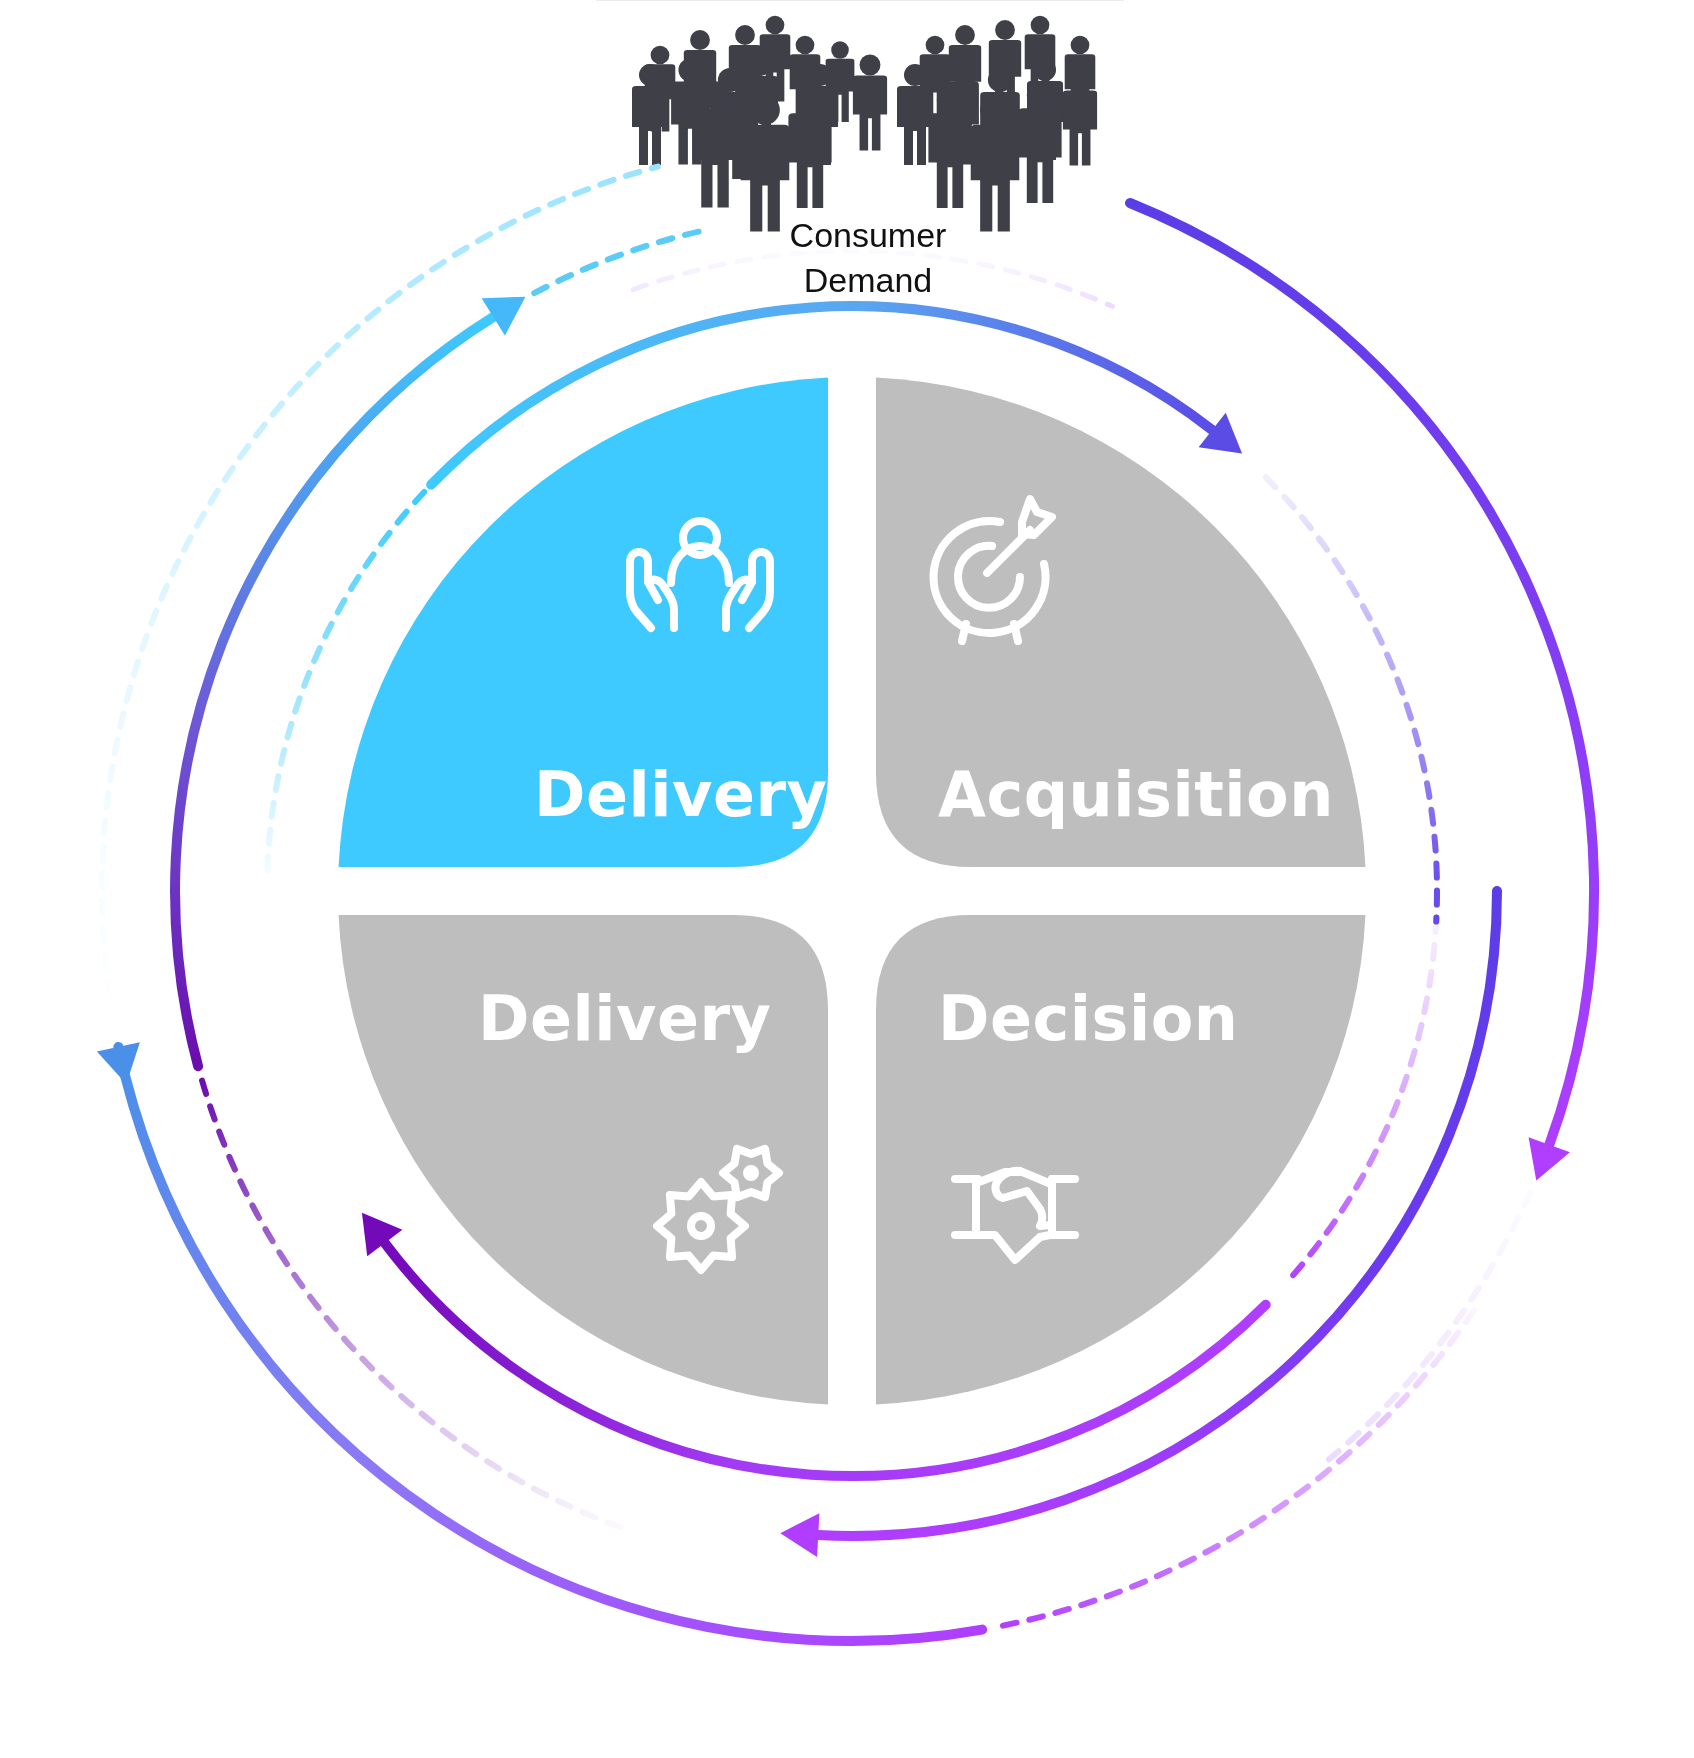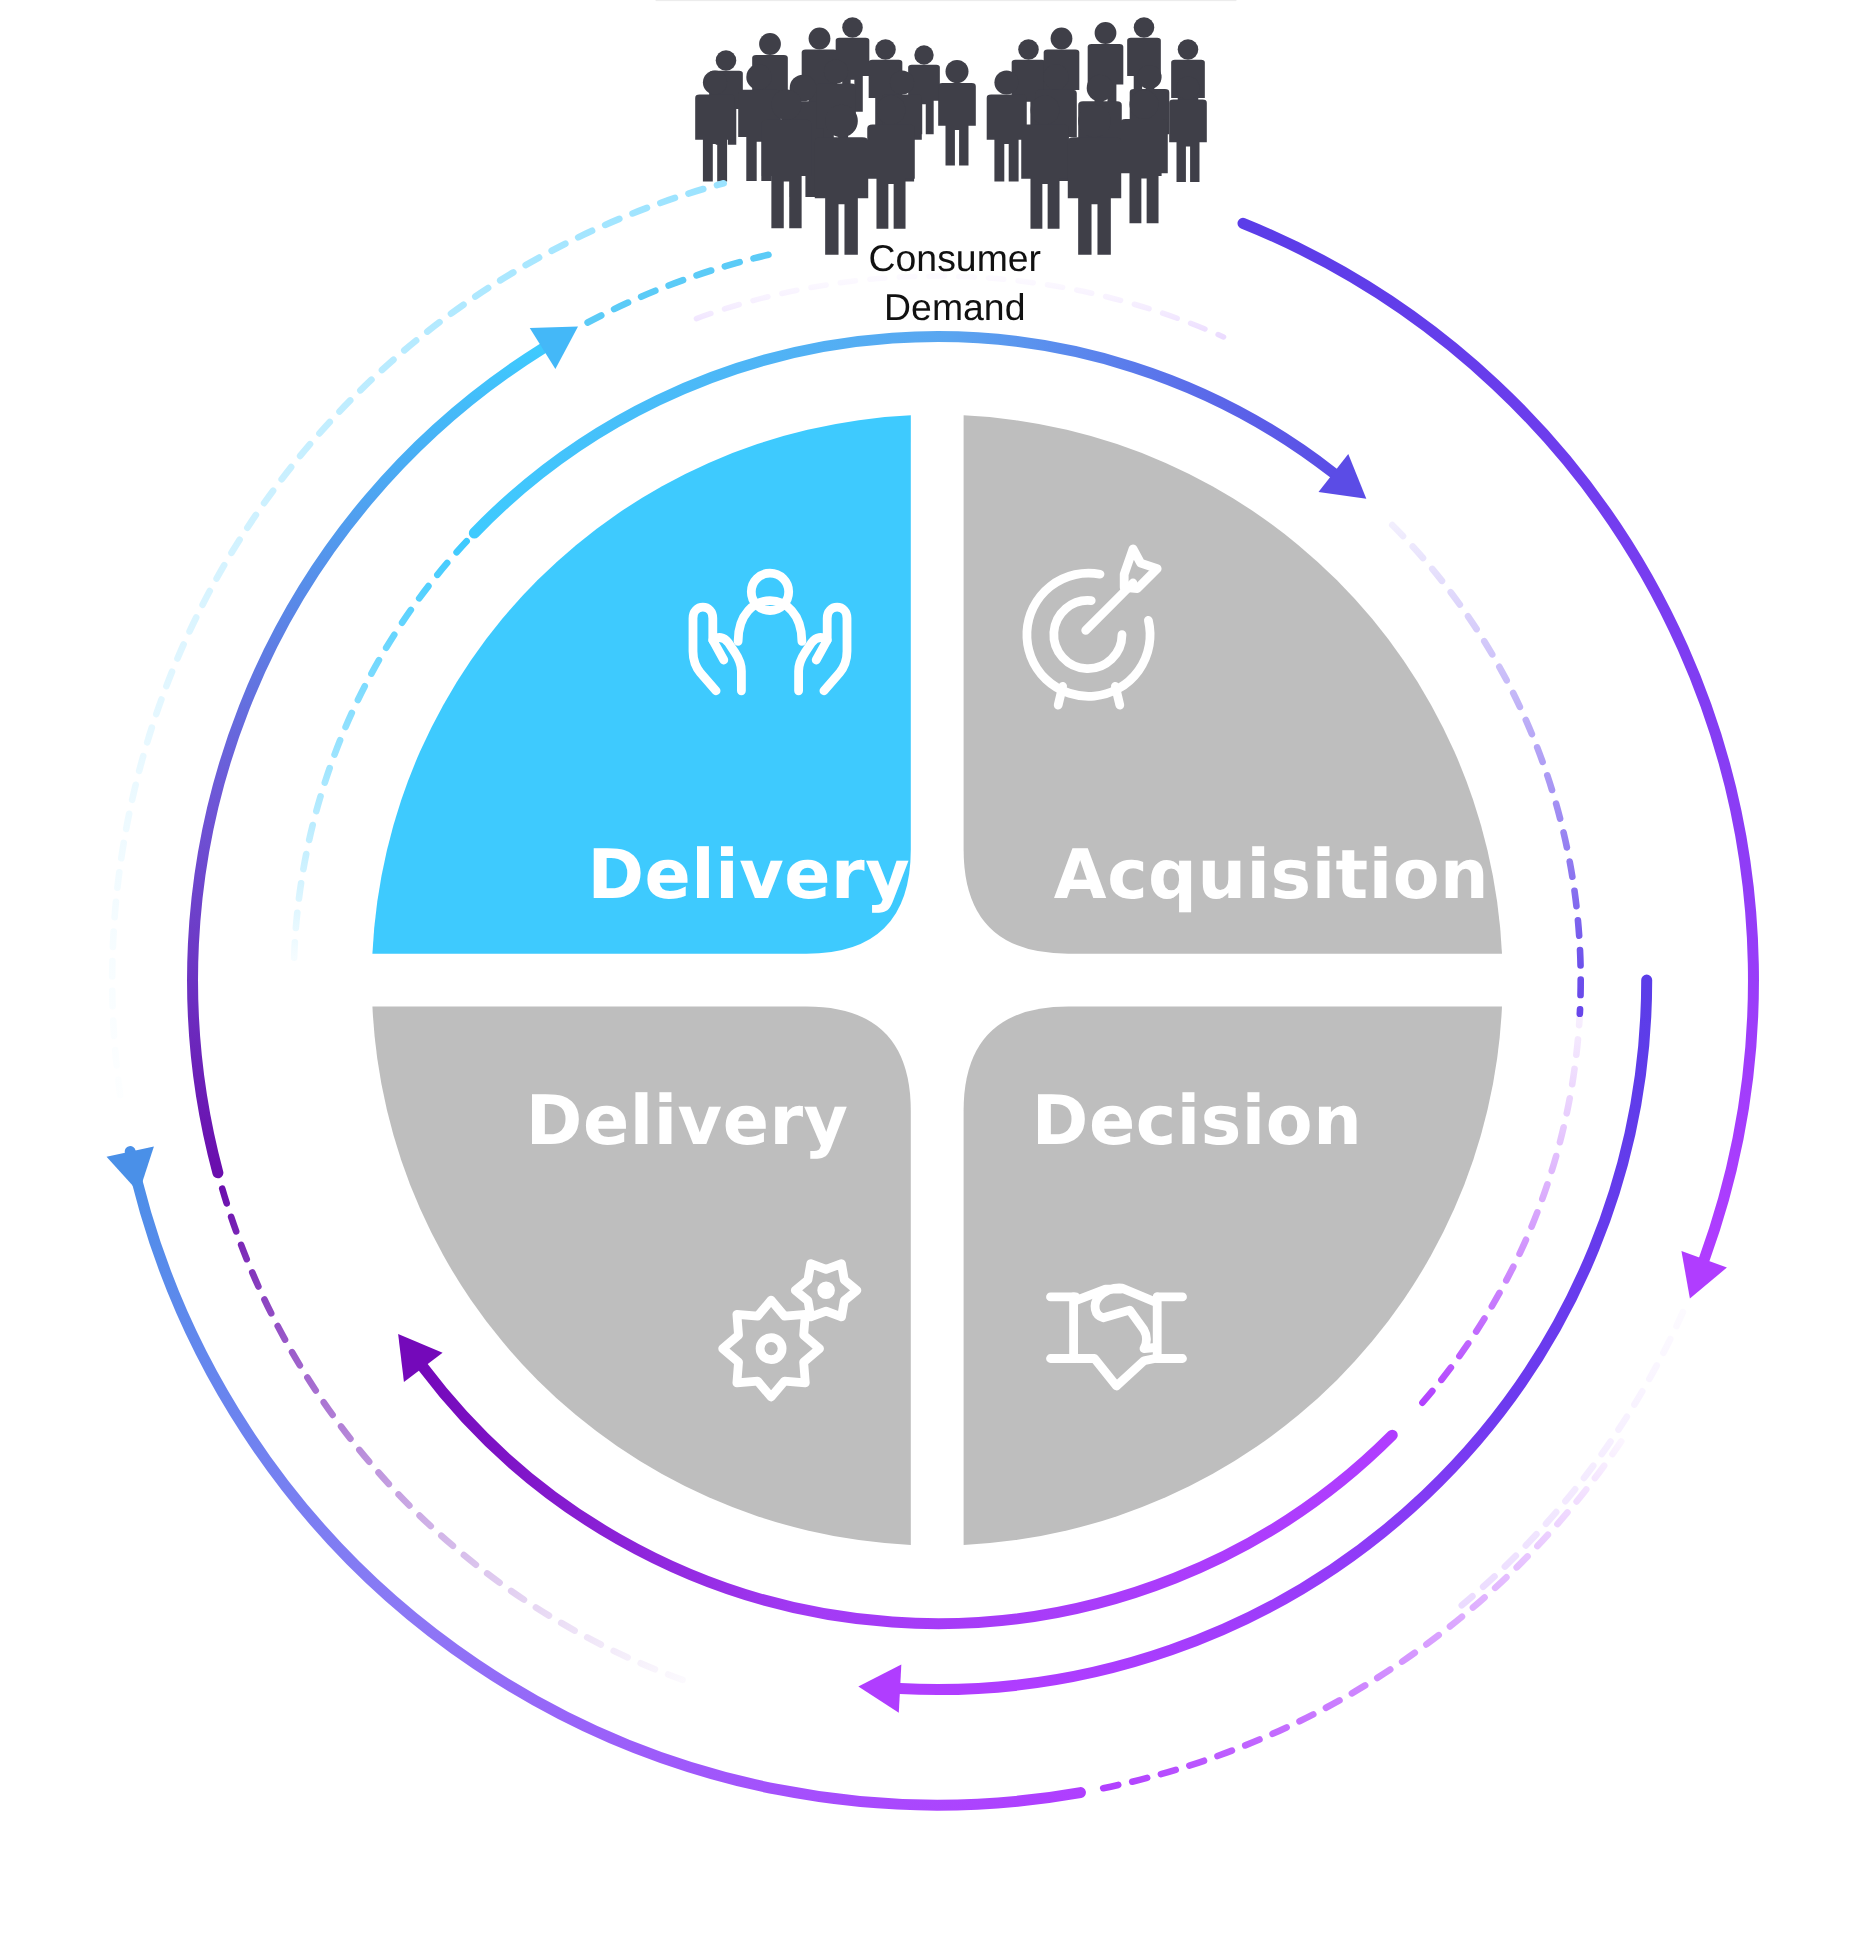--- a/index.html
+++ b/index.html
@@ -260,15 +260,15 @@
     <path d="M-36 17 L-20 17 L0 42 L25 19 L35 17"></path>
   </g>
 </svg>
 
 <div class="caption">
   <div>Consumer</div>
   <div>Demand</div>
 </div>
 
 <div class="qlabel" style="left:534px;top:758px;">Delivery</div>
-<div class="qlabel" style="left:938px;top:758px;margin-left:20px;">Acquisition</div>
+<div class="qlabel" style="left:938px;top:758px;">Acquisition</div>
 <div class="qlabel" style="left:478px;top:982px;">Delivery</div>
 <div class="qlabel" style="left:938px;top:982px;text-align:right;">Decision</div>
 
 </body></html>

